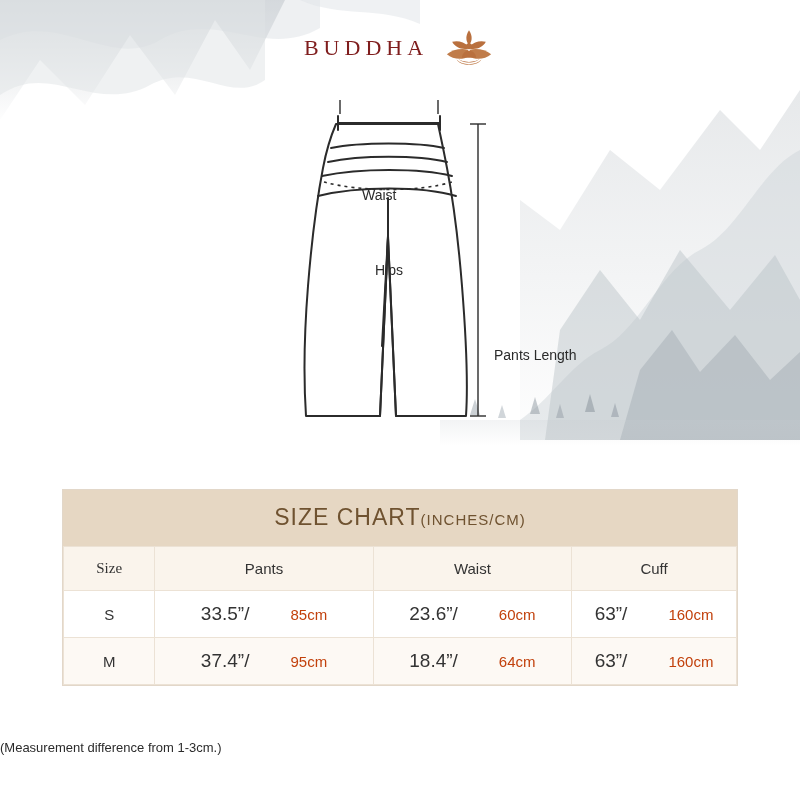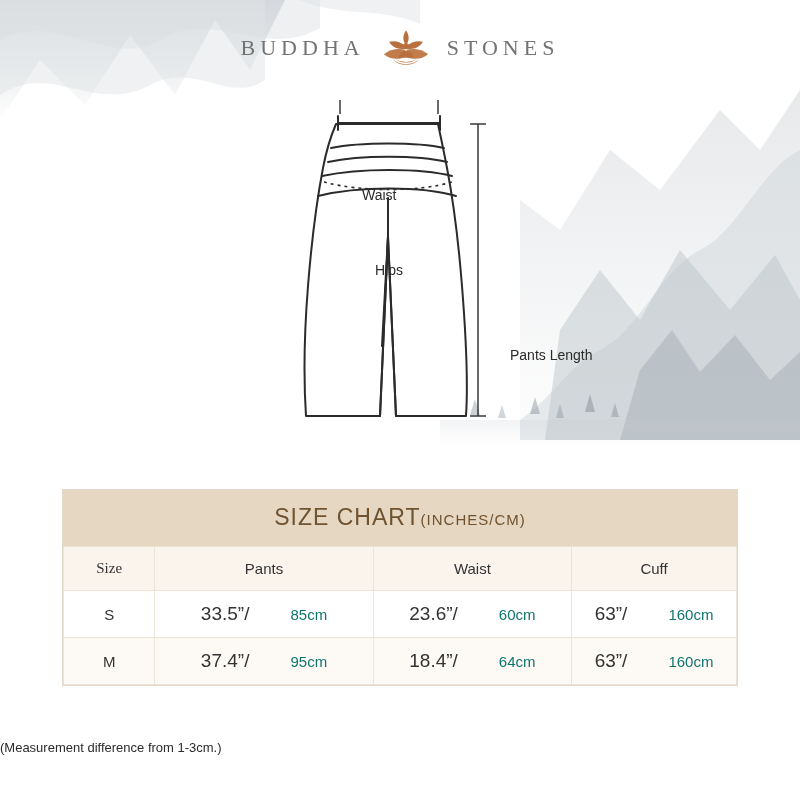--- a/index.html
+++ b/index.html
@@ -33,21 +33,21 @@
     height: 52px;
     display: flex;
     align-items: center;
     justify-content: center;
     gap: 14px;
     z-index: 3;
   }
   .brand-word {
     font-size: 22px;
     letter-spacing: 5px;
-    color: #737373;
+    color: #7f1d1d;
     font-family: "Liberation Serif", serif;
     font-weight: 400;
   }
   .brand-logo {
     width: 54px;
     height: 46px;
     display: block;
   }
 
   
@@ -61,21 +61,21 @@
   }
   .diagram-label {
     position: absolute;
     font-size: 14px;
     color: #2b2b2b;
     white-space: nowrap;
     z-index: 3;
   }
   .label-waist  { left: 362px; top: 101px; }
   .label-hips   { left: 375px; top: 176px; }
-  .label-length { left: 510px; top: 261px; }
+  .label-length { left: 494px; top: 261px; }
 
   
   .chart {
     position: absolute;
     left: 62px;
     top: 489px;
     width: 676px;
     border: 1px solid #e2d7c9;
     box-sizing: border-box;
     z-index: 3;
@@ -115,21 +115,21 @@
     font-size: 15px;
     padding: 12px 0;
   }
   table.size-table tr.row-alt td {
     background: #fdf9f4;
   }
   .col-size   { width: 13.5%; font-family: Liberation Serif, serif; }
   .col-length { width: 32.5%; }
   .col-waist  { width: 29.5%; }
   .col-cuff   { width: 24.5%; }
-  .unit-cm { color: #0f766e; margin-left: 41px; }
+  .unit-cm { color: #c2410c; margin-left: 41px; }
   .val-em { font-size: 19px; }
 
   .footnote {
     position: absolute;
     top: 740px;
     left: 0;
     width: 100%;
     font-size: 13px;
     color: #2b2b2b;
     z-index: 3;
@@ -182,21 +182,20 @@
     <path d="M30 24 C24 19 17 17 11 19 C14 25 21 28 28 27 Z" fill="#b9703e"></path>
     <path d="M30 24 C36 19 43 17 49 19 C46 25 39 28 32 27 Z" fill="#b9703e"></path>
     <path d="M29 28 C21 26 11 28 5 33 C12 39 23 40 30 35 Z" fill="#c07c4a"></path>
     <path d="M31 28 C39 26 49 28 55 33 C48 39 37 40 30 35 Z" fill="#c07c4a"></path>
 
     <circle cx="30" cy="24" r="3.4" fill="#b9703e"></circle>
     <path d="M30 29 C25 29 22 33 22 37 L38 37 C38 33 35 29 30 29 Z" fill="#b9703e"></path>
     <path d="M18 38 C22 43 38 43 42 38 C38 44 22 44 18 38 Z" fill="#b9703e"></path>
     <path d="M16 39 C22 46 38 46 44 39 C40 47 20 47 16 39 Z" fill="#c07c4a"></path>
   </svg>
-  <span class="brand-word">STONES</span>
 </div>
 
 <div class="diagram">
   <svg width="800" height="360" viewBox="0 0 800 360">
     <g fill="none" stroke="#2b2b2b" stroke-width="2" stroke-linejoin="round" stroke-linecap="round">
 
       <path d="M338,37 L440,37"></path>
 
       <path d="M338,30 L338,44"></path>
       <path d="M440,30 L440,44"></path>

